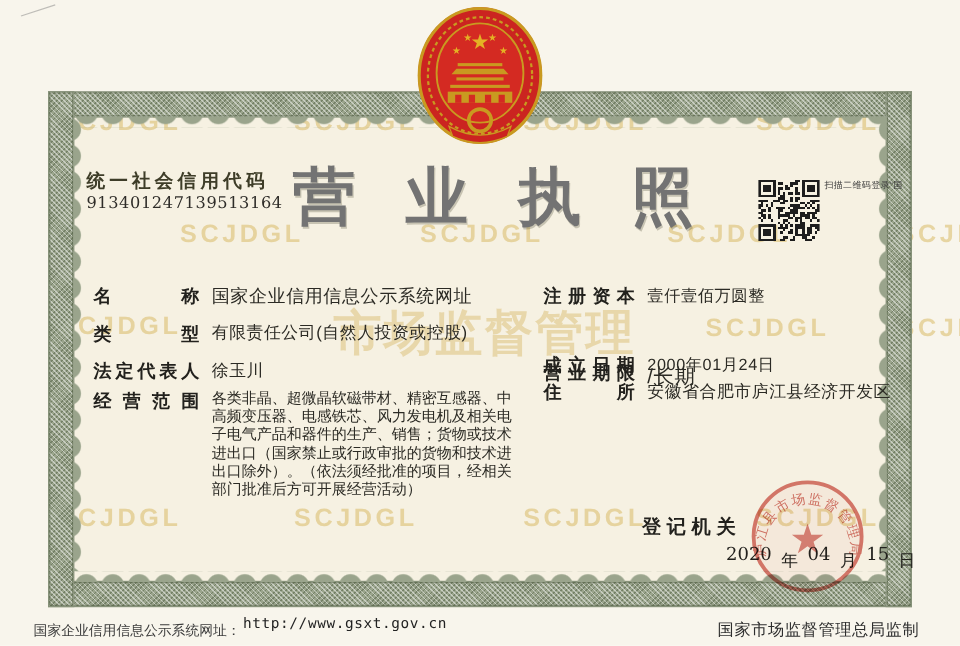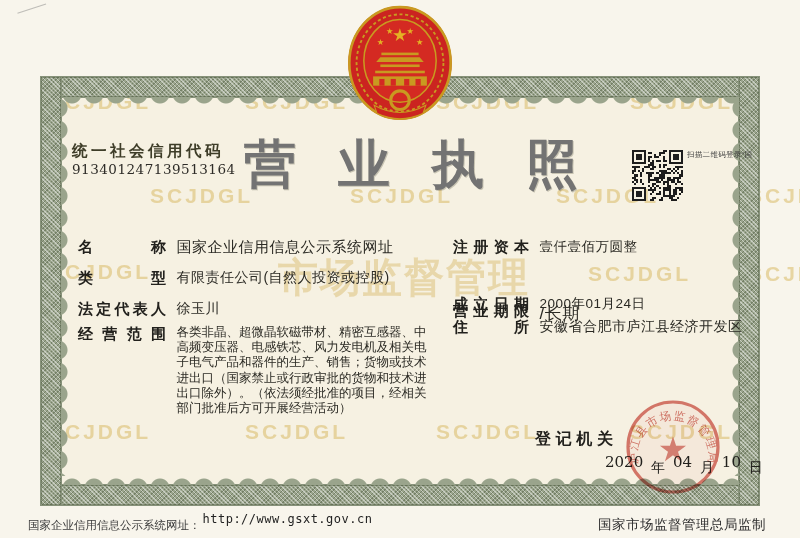--- a/index.html
+++ b/index.html
@@ -387,21 +387,21 @@
 </div>
 
 <div class="abs row reg-label">
   <span class="flabel">登 记 机 关</span>
 </div>
 <div class="abs reg-date">
   <span class="num">2020</span>
   <span class="unit">年</span>
   <span class="num">04</span>
   <span class="unit">月</span>
-  <span class="num">10</span>
+  <span class="num">15</span>
   <span class="unit">日</span>
 </div>
 
 <div class="abs seal">
   <svg width="130" height="130" viewBox="0 0 130 130">
     <defs>
       <path id="sealArc" d="M 30 82 A 36 36 0 1 1 100 82" fill="none"></path>
     </defs>
     <circle cx="65" cy="65" r="45" fill="rgba(224,118,108,0.07)" stroke="#d4655b" stroke-width="3.2"></circle>
     <text x="65" y="79" font-size="34" fill="#d2655c" text-anchor="middle" opacity="0.92">★</text>

